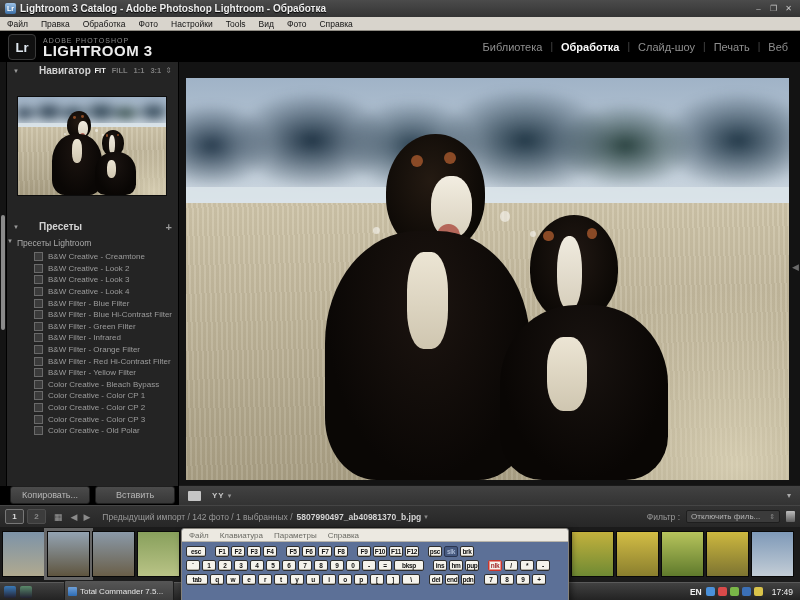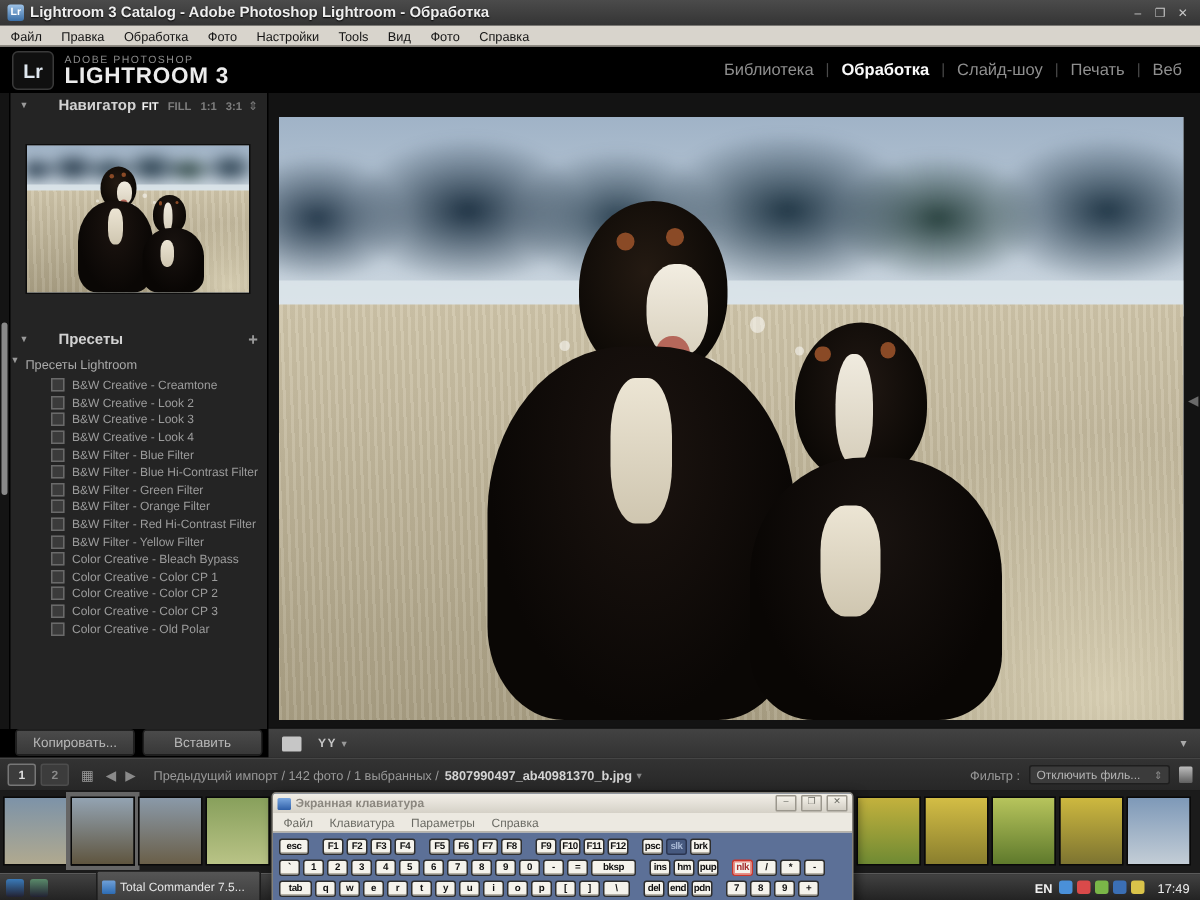--- a/index.html
+++ b/index.html
@@ -264,20 +264,24 @@
         <div class="preset-item">
           <span class="preset-icon"></span>
           <span class="preset-label">B&amp;W Filter - Blue Hi-Contrast Filter</span>
         </div>
         <div class="preset-item">
           <span class="preset-icon"></span>
           <span class="preset-label">B&amp;W Filter - Green Filter</span>
         </div>
         <div class="preset-item">
           <span class="preset-icon"></span>
+          <span class="preset-label">B&amp;W Filter - Infrared</span>
+        </div>
+        <div class="preset-item">
+          <span class="preset-icon"></span>
           <span class="preset-label">B&amp;W Filter - Orange Filter</span>
         </div>
         <div class="preset-item">
           <span class="preset-icon"></span>
           <span class="preset-label">B&amp;W Filter - Red Hi-Contrast Filter</span>
         </div>
         <div class="preset-item">
           <span class="preset-icon"></span>
           <span class="preset-label">B&amp;W Filter - Yellow Filter</span>
         </div>
@@ -399,27 +403,20 @@
         <span class="tray-icon" style="background: rgb(217, 74, 74);"></span>
         <span class="tray-icon" style="background: rgb(122, 182, 72);"></span>
         <span class="tray-icon" style="background: rgb(59, 111, 181);"></span>
         <span class="tray-icon" style="background: rgb(217, 195, 74);"></span>
       </span>
     <span class="tray-clock">17:49</span>
   </div>
 </div>
 
 <div class="osk">
-  <div class="osk-title">
-    <span class="osk-title-icon"></span>
-    <span class="osk-title-text">Экранная клавиатура</span>
-    <span class="osk-ctl">–</span>
-    <span class="osk-ctl">❐</span>
-    <span class="osk-ctl">✕</span>
-  </div>
   <div class="osk-menu" id="osk-menu">
       <span>Файл</span>
       <span>Клавиатура</span>
       <span>Параметры</span>
       <span>Справка</span>
     </div>
   <div class="osk-keys" id="osk-keys">
       <div class="krow">
         <div class="key w-esc">esc</div>
         <div class="key gap">F1</div>

